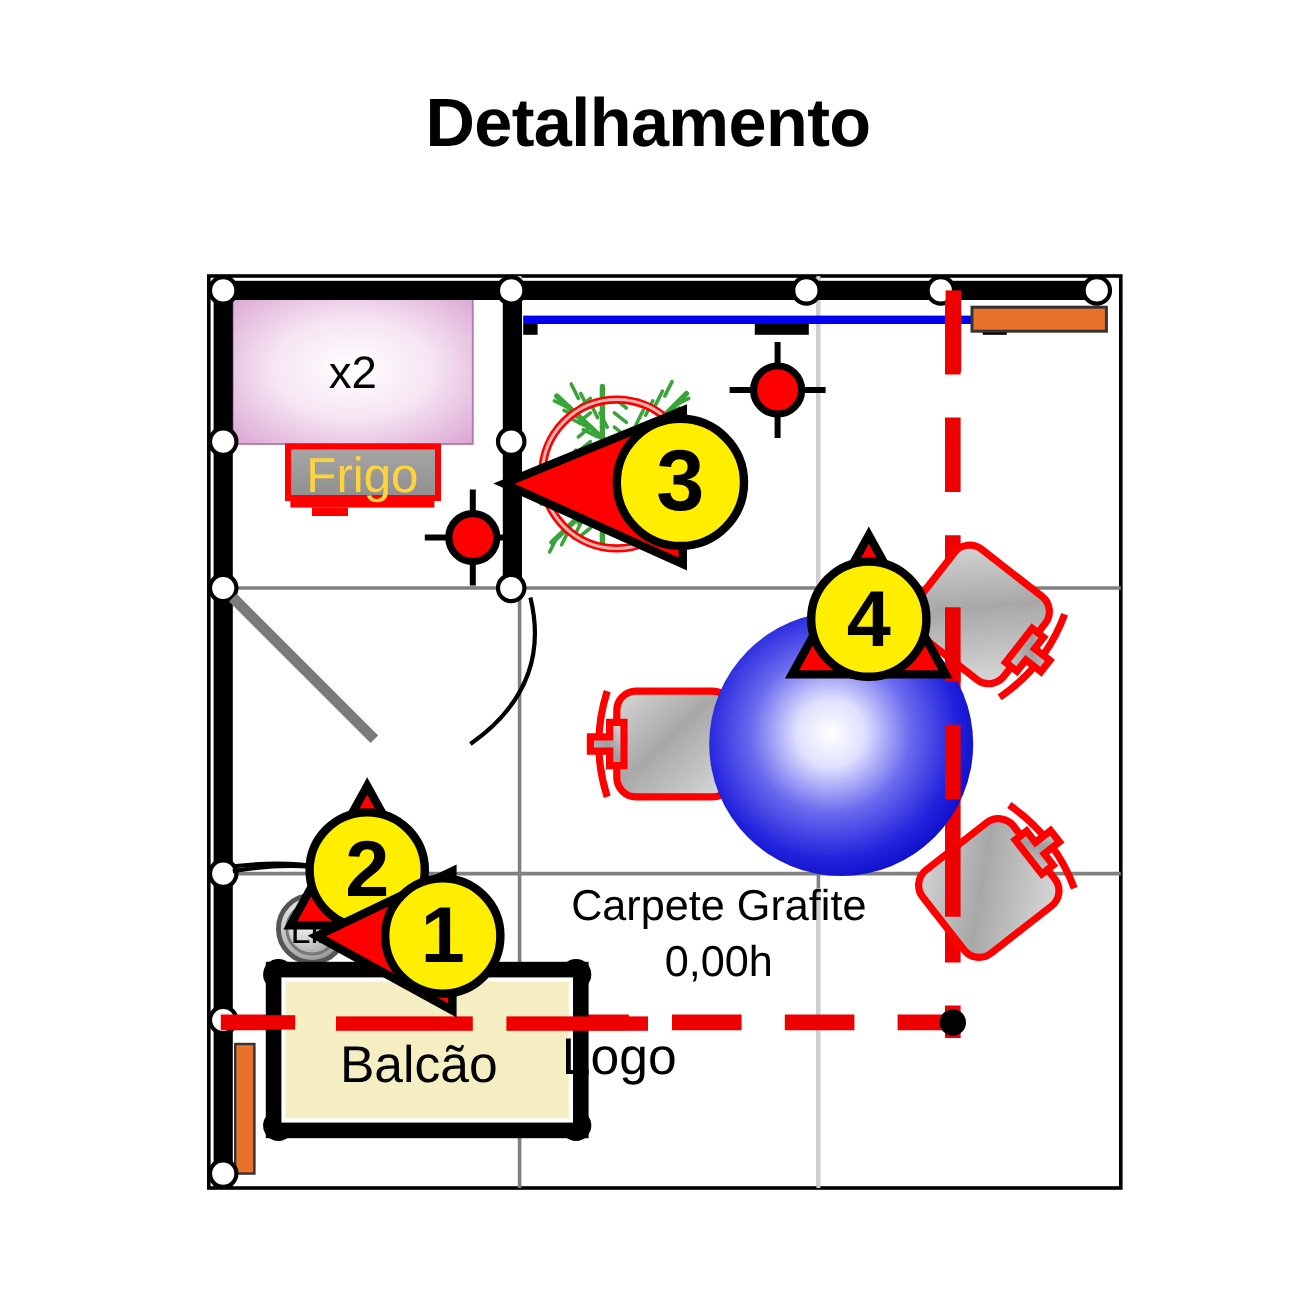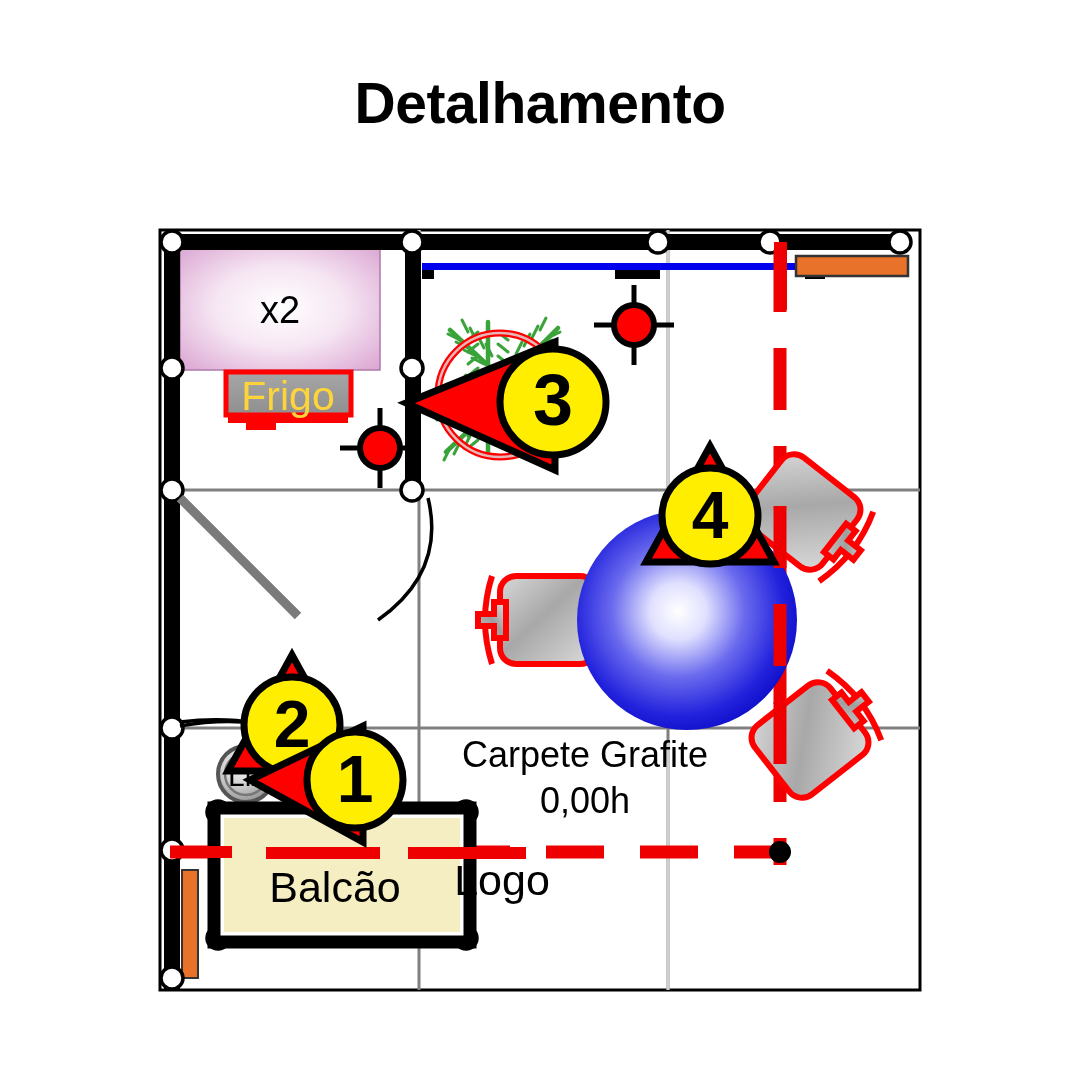--- a/index.html
+++ b/index.html
@@ -4,21 +4,21 @@
 <style>
   html,body{margin:0;padding:0;background:#ffffff;}
   body{width:1080px;height:1080px;overflow:hidden;
        font-family:"Liberation Sans", sans-serif;}
   #stage{position:relative;width:1080px;height:945px;background:#ffffff;}
   #title{
     position:absolute;left:0;top:70px;width:1080px;text-align:center;
     font-size:57px;font-weight:700;color:#000;letter-spacing:-0.5px;
     font-family:"Liberation Sans", sans-serif;
   }
-  #plan{position:absolute;left:150px;top:220px;width:780px;height:780px;}
+  #plan{position:absolute;left:164px;top:220px;width:780px;height:780px;}
   #plan svg{display:block;}
 </style>
 </head>
 <body>
 
 <div id="stage">
 
   <div id="title">Detalhamento</div>
 
   <div id="plan">

